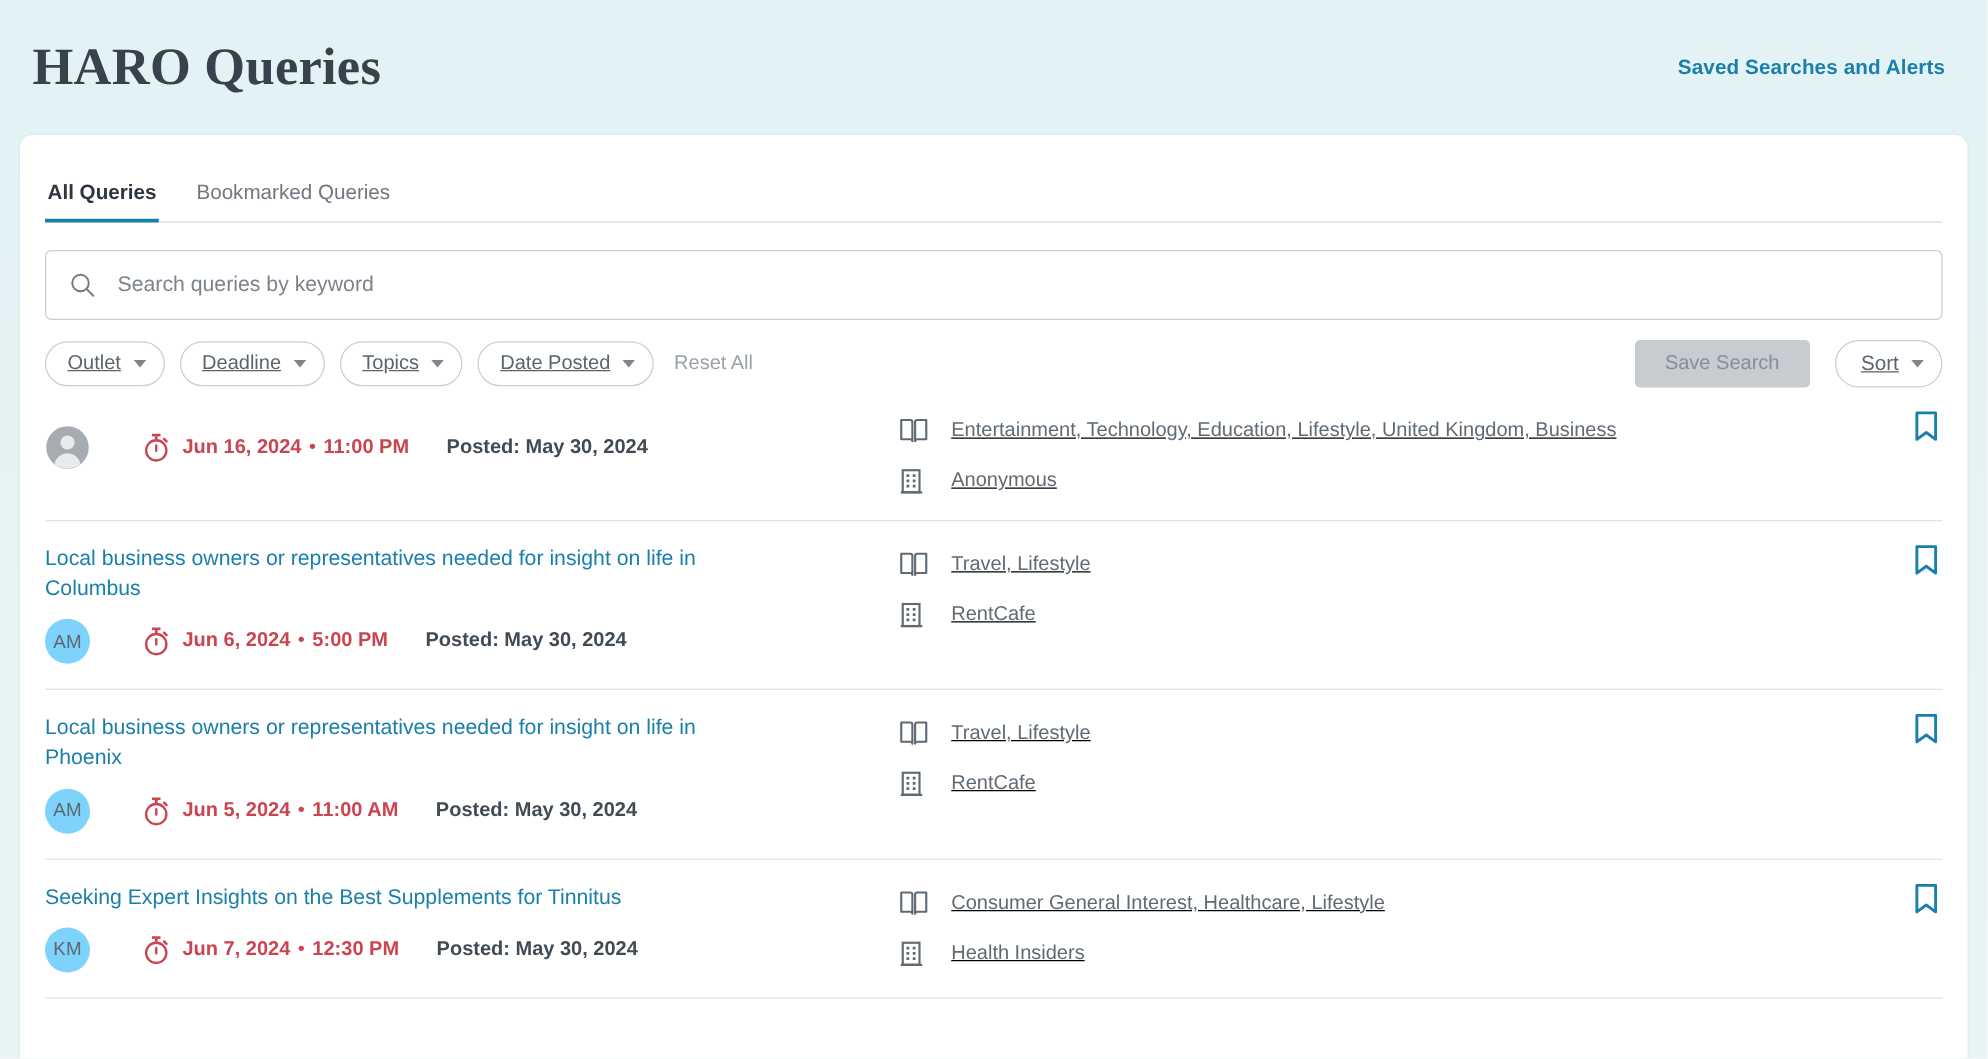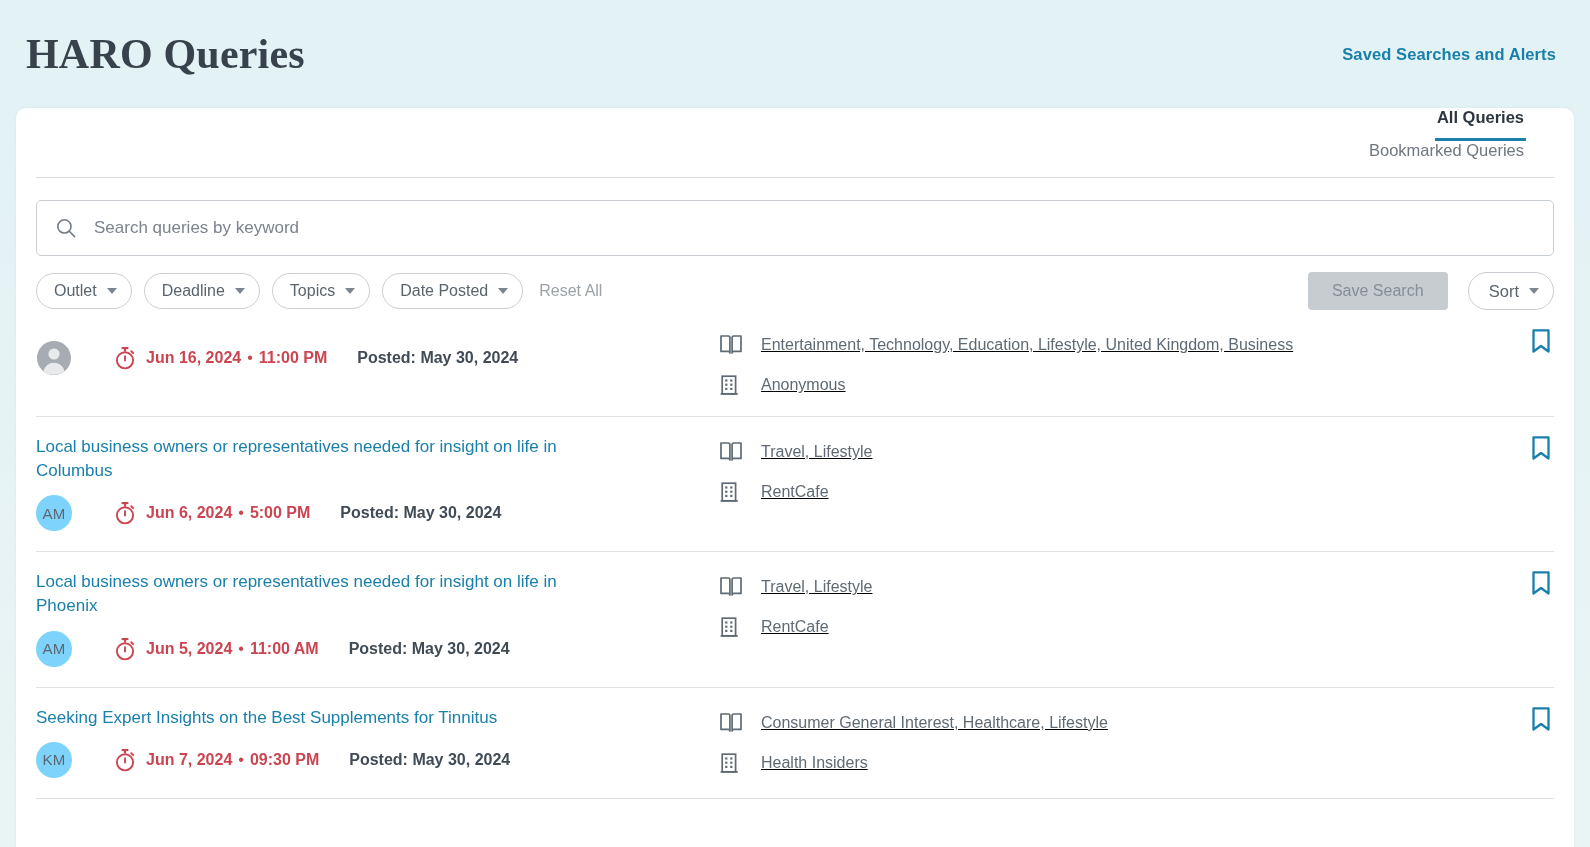--- a/index.html
+++ b/index.html
@@ -47,21 +47,20 @@
     overflow: hidden;
   }
 
   
   .tabs {
     position: relative;
     padding: 0 20px;
     height: 70px;
     display: flex;
     align-items: flex-end;
-    flex-direction: column;
   }
   .tabs::after {
     content: "";
     position: absolute;
     left: 20px; right: 20px; bottom: 0;
     height: 1px;
     background: #d9dbde;
   }
   .tab {
     position: relative;
@@ -121,20 +120,21 @@
     background: #fff;
     display: inline-flex;
     align-items: center;
     padding: 0 14px 0 17px;
     font-size: 16px;
     color: #5a646e;
     margin-right: 12px;
     cursor: pointer;
     font-family: "Liberation Sans", sans-serif;
     white-space: nowrap;
+    text-decoration: underline;
   }
   .caret {
     margin-left: 10px;
     width: 0; height: 0;
     border-left: 5px solid transparent;
     border-right: 5px solid transparent;
     border-top: 6px solid #7d868f;
   }
   .reset-all {
     font-size: 16px;
@@ -483,21 +483,21 @@
               <svg width="22" height="24" viewBox="0 0 22 24" fill="none">
                 <rect x="7.6" y="1" width="6.8" height="2.1" fill="#cb4551"></rect>
                 <rect x="9.9" y="3" width="2.2" height="2.4" fill="#cb4551"></rect>
                 <line x1="17.3" y1="5.2" x2="19.2" y2="7.1" stroke="#cb4551" stroke-width="2" stroke-linecap="round"></line>
                 <circle cx="11" cy="14.3" r="8.1" stroke="#cb4551" stroke-width="1.9"></circle>
                 <line x1="11" y1="10.3" x2="11" y2="14.6" stroke="#cb4551" stroke-width="1.9" stroke-linecap="round"></line>
               </svg>
             </span>
             <span class="deadline-text">Jun 7, 2024</span>
             <span class="dot-sep">•</span>
-            <span class="deadline-text">09:30 PM</span>
+            <span class="deadline-text">12:30 PM</span>
           </div>
           <div class="posted">Posted: May 30, 2024</div>
         </div>
       </div>
       <div class="q-right">
         <div class="q-info-line">
           <span class="info-icon">
             <svg width="24" height="22" viewBox="0 0 24 22" fill="none">
               <path d="M2 2h7.1c1 0 1.8.7 1.8 1.6V19c0-.9-.8-1.6-1.8-1.6H2V2z" stroke="#5f6a74" stroke-width="1.7" stroke-linejoin="round"></path>
               <path d="M22 2h-7.1c-1 0-1.8.7-1.8 1.6V19c0-.9.8-1.6 1.8-1.6H22V2z" stroke="#5f6a74" stroke-width="1.7" stroke-linejoin="round"></path>

